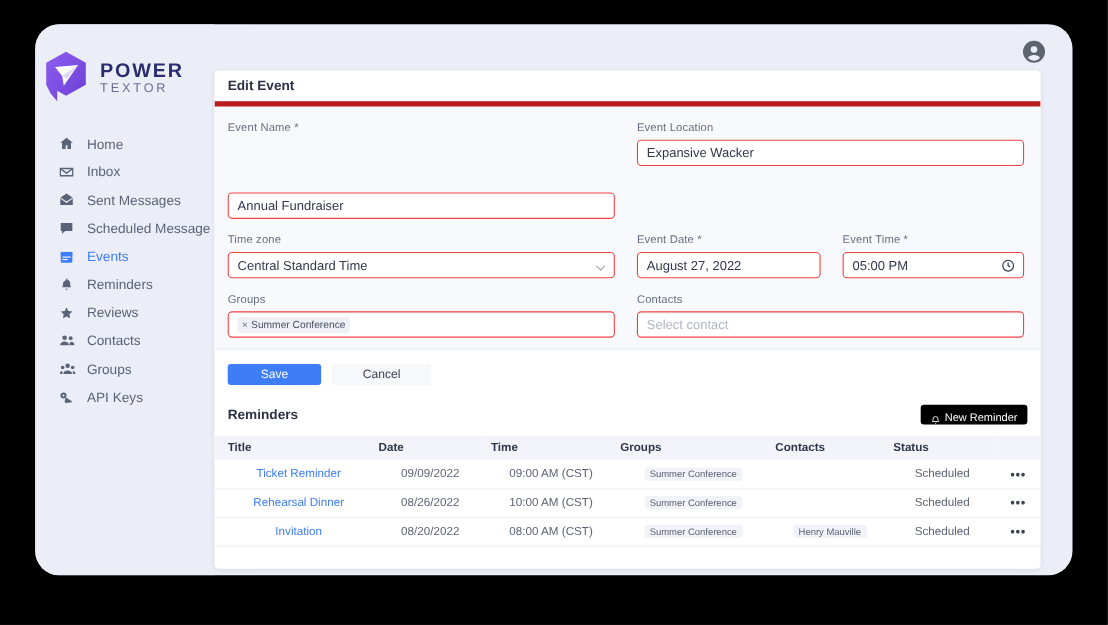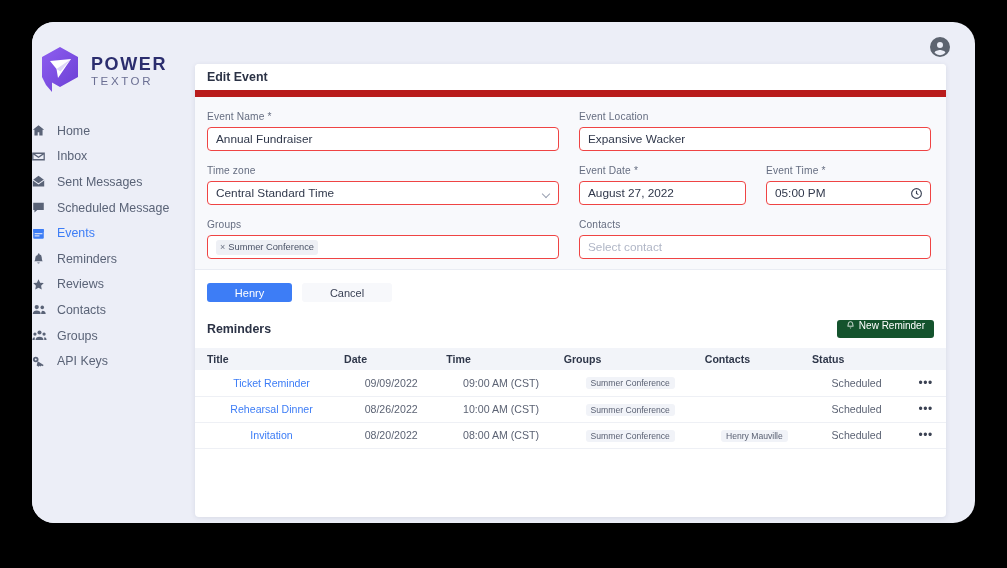--- a/index.html
+++ b/index.html
@@ -36,21 +36,21 @@
     color: #2b2d6e;
   }
   .brand-bottom {
     font-size: 11.5px; letter-spacing: 2.6px; color: #6b6f93;
     margin-top: 3px;
   }
   .nav { margin-top: 18px; }
   .nav-item {
     display: flex; align-items: center;
     height: 25.6px;
-    padding-left: 0;
+    padding-left: 22px;
     color: #5a6377;
     font-size: 12.4px;
     cursor: pointer;
   }
   .nav-item .nav-ico {
     width: 21px; flex: 0 0 21px; height: 14px;
     display: flex; align-items: center; justify-content: flex-start;
     color: #5a6377;
   }
   .nav-item .nav-ico svg { display: block; }
@@ -73,32 +73,32 @@
     background: #ffffff;
     border-radius: 4px;
     box-shadow: 0 1px 5px rgba(40,45,80,.10);
     overflow: hidden;
   }
   .panel-head {
     height: 33px;
     display: flex; align-items: center;
     padding-left: 12px;
     font-size: 12.4px; color: #2b3245; font-weight: bold;
-    border-bottom: 7px solid #b91c1c;
+    border-bottom: 5px solid #b91c1c;
     background: #ffffff;
   }
   .form-area {
     background: #f8f9fc;
     padding: 14px 12px 6px 12px;
     border-bottom: 1px solid #e9ecf3;
   }
   .row { display: flex; margin-bottom: 14px; }
   .row:last-child { margin-bottom: 4px; }
   .field { display: flex; flex-direction: column; }
-  .f-name   { width: 352px; }
+  .f-name   { width: 352px; gap: 48px; }
   .f-loc    { width: 352px; margin-left: 20px; }
   .f-tz     { width: 352px; }
   .f-date   { width: 167px; margin-left: 20px; }
   .f-time   { width: 165px; margin-left: 20px; }
   .f-groups { width: 352px; }
   .f-contacts { width: 352px; margin-left: 20px; }
   label.fl {
     font-size: 10.2px; color: #656d80;
     margin-bottom: 5px; letter-spacing: .15px;
   }
@@ -143,23 +143,23 @@
   .btn-cancel { background: #f7f8fb; color: #3a4155; width: 90px; margin-left: 10px; }
 
   
   .rem-head {
     display: flex; align-items: center; justify-content: space-between;
     padding: 18px 12px 10px 12px;
     background: #fff;
   }
   .rem-title { font-size: 12.4px; color: #2b3245; font-weight: bold; }
   .btn-new {
-    background: #14532d; color: #fff;
+    background: #000000; color: #fff;
     height: 18px; border-radius: 3px;
-    display: flex; align-items: flex-start;
+    display: flex; align-items: flex-end;
     padding: 0 9px; font-size: 10px; cursor: pointer;
   }
   .btn-new .bell { margin-right: 4px; display:flex; }
 
   table.rem { width: 100%; border-collapse: collapse; background: #fff; }
   table.rem th {
     background: #f2f4f9;
     text-align: left;
     font-size: 10.6px; font-weight: bold; color: #2f374a;
     height: 22px;
@@ -376,21 +376,21 @@
         <div class="field f-contacts">
           <label class="fl">Contacts</label>
           <div class="inp">
             <span class="ph">Select contact</span>
           </div>
         </div>
       </div>
     </div>
 
     <div class="btn-row">
-      <div class="btn btn-save">Henry</div>
+      <div class="btn btn-save">Save</div>
       <div class="btn btn-cancel">Cancel</div>
     </div>
 
     <div class="rem-head">
       <div class="rem-title">Reminders</div>
       <div class="btn-new">
         <span class="bell">
           <svg viewBox="0 0 16 16" width="9" height="9" fill="none" stroke="currentColor" stroke-width="1.4">
             <path d="M4 7a4 4 0 018 0c0 3 1 4 1 4H3s1-1 1-4z"></path>
               <path d="M6.8 13.2a1.4 1.4 0 002.4 0"></path>

